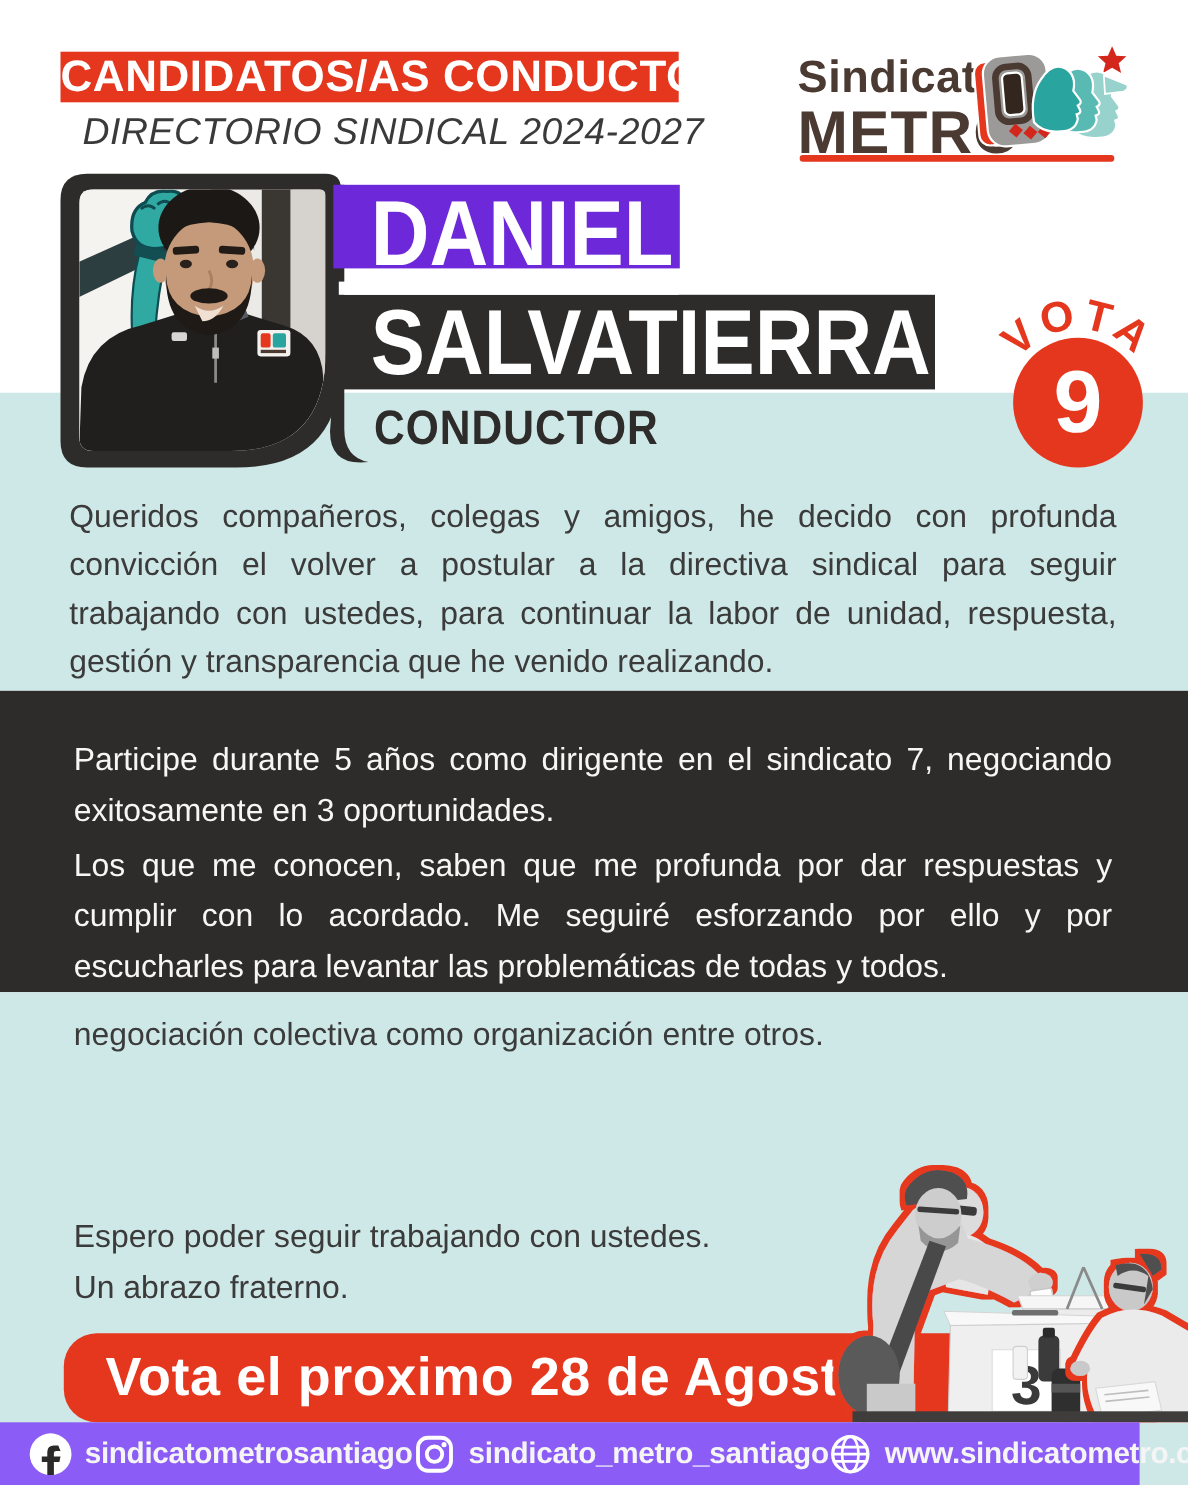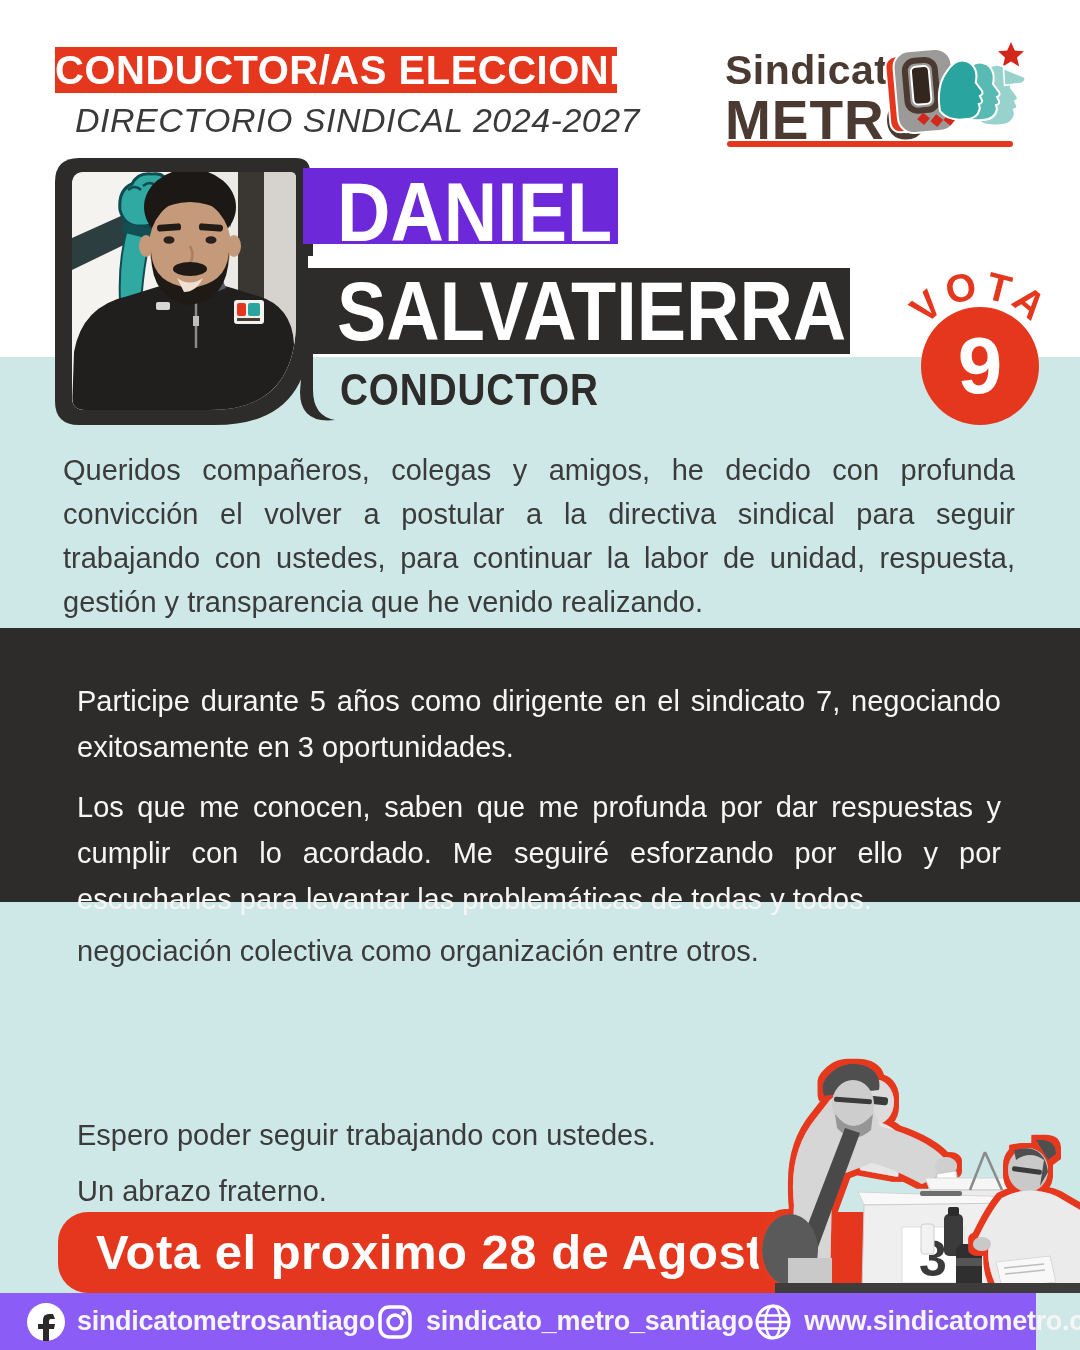--- a/index.html
+++ b/index.html
@@ -43,21 +43,21 @@
   .role-text{
     left:340px;top:368px;color:#2e2c2b;font-weight:bold;font-size:44px;line-height:44px;
     transform:scale(.88,1);transform-origin:left top;letter-spacing:1px;z-index:2;white-space:nowrap;
   }
   .vota-badge{left:893px;top:262px;z-index:3;}
 
   .photo-frame{left:50px;top:155px;z-index:2;}
 
   
   .para{color:#3b3b3b;font-size:29px;line-height:44px;text-align:justify;z-index:1;}
-  .para p{margin:14px;}
+  .para p{margin:4px;}
   .p1{left:63px;top:448px;width:952px;}
   .p2{left:63px;top:664px;width:952px;color:#f7f6f5;line-height:46px;}
   .p3{left:63px;top:916px;width:952px;line-height:43px;}
   .p3 .nojust{text-align:left;}
   .p4{left:63px;top:1100px;width:700px;text-align:left;line-height:42px;}
 
   
   .cta-banner{
     left:58px;top:1212px;width:1022px;height:81px;background:#e5371e;border-radius:30px;
     color:#fff;font-weight:bold;font-size:49px;line-height:81px;padding-left:38px;
@@ -75,21 +75,21 @@
 </style>
 </head>
 <body>
 
 <div class="page">
 
   <div class="abs band-blue1"></div>
   <div class="abs band-dark"></div>
   <div class="abs band-blue2"></div>
 
-  <div class="abs top-banner">CONDUCTOR/AS ELECCIONES</div>
+  <div class="abs top-banner">CANDIDATOS/AS CONDUCTOR</div>
   <div class="abs subtitle">DIRECTORIO SINDICAL 2024-2027</div>
 
   <div class="abs logo-text">
     <div class="logo-line1">Sindicato</div>
     <div class="logo-line2">METRO</div>
   </div>
   <svg class="abs logo-train" width="150" height="105" viewBox="0 0 150 105">
     <defs>
       <path id="faceP" d="M2,58 Q-2,34 8,20 Q18,4 30,10 Q40,16 37,30 L43,38 Q45,41 41,43 L43,47 Q44,50 40,51 L41,55 Q39,66 26,66 Q10,68 2,58 Z"></path>
     </defs>

